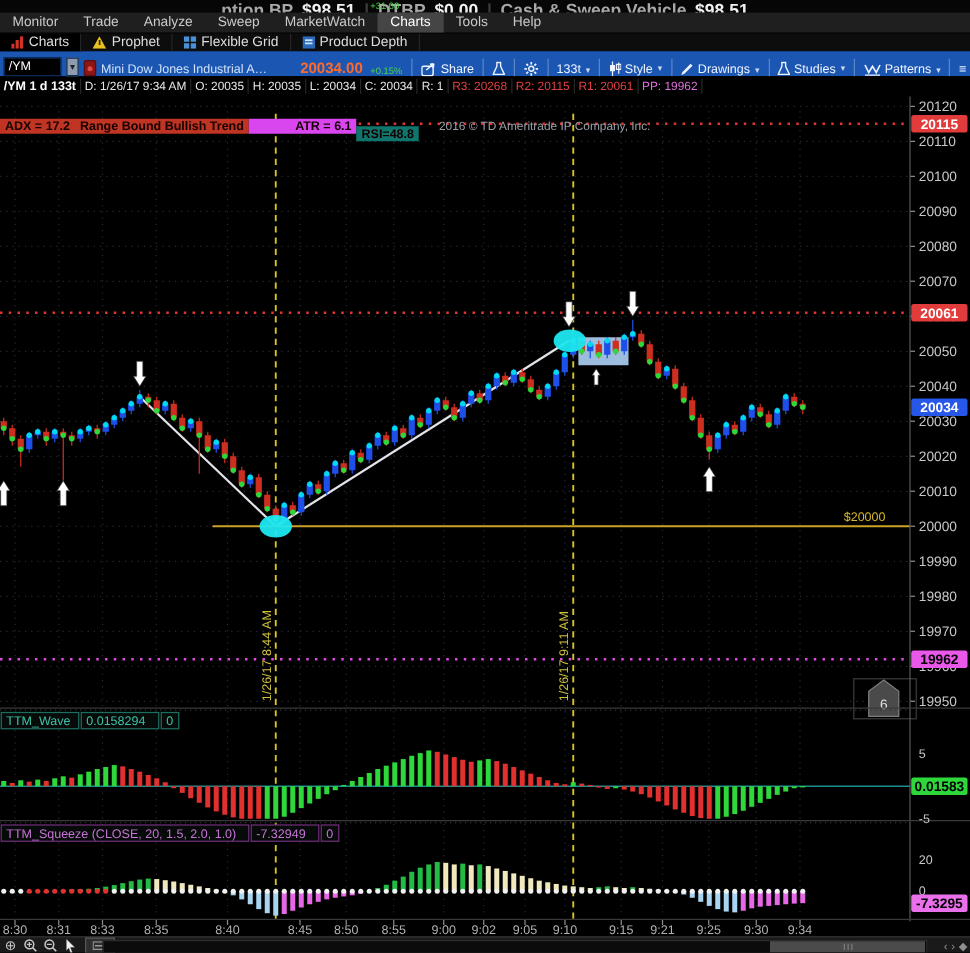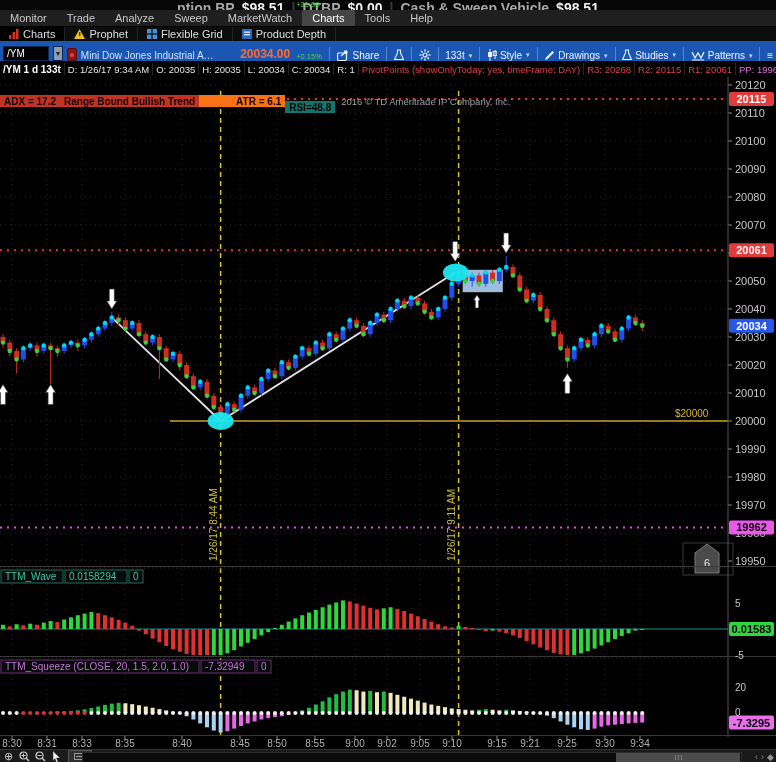--- a/index.html
+++ b/index.html
@@ -34,23 +34,23 @@
   .ohlcbar{height:16px;background:#000;display:flex;align-items:center;font-size:9.5px;
     color:#e6e6e6;white-space:nowrap;overflow:hidden;}
   .ohlcbar span{padding:0 3px;border-right:1px solid #262626;display:flex;align-items:center;height:12px;}
   .ohlcbar .ttl{font-weight:bold;font-size:10px;color:#fff;}
   .ohlcbar .red{color:#e24040}.ohlcbar .mag{color:#e070e0}
   .chartwrap{position:relative;height:672px;background:#000;}
   .banners{position:absolute;top:18px;left:0;height:12px;display:flex;align-items:center;
     font-size:10px;font-weight:bold;z-index:3;white-space:nowrap;}
   .chip{height:12px;display:flex;align-items:center;padding:0 4px;color:#140000;}
   .chip.adx,.chip.trend{background:#bf3422;}
-  .chip.atr{background:#f97316;padding-left:37px;}
+  .chip.atr{background:#d946ef;padding-left:37px;}
   .chip.rsi{background:#0f766e;margin-top:12px;}
-  .copyright{color:#9aa0a8;font-weight:normal;margin-left:6px;font-size:9.5px;}
+  .copyright{color:#9aa0a8;font-weight:normal;margin-left:16px;font-size:9.5px;}
   .bottombar{height:13px;background:#1a1a1a;border-top:1px solid #333;position:relative;
     display:flex;align-items:center;font-size:11px;color:#c8c8c8;gap:3px;padding-left:2px;}
   .bbico{display:flex;align-items:center;justify-content:center;width:13px;height:12px;}
   .dockbtn{width:22px;height:11px;background:#2f2f2f;border:1px solid #565656;display:flex;
     align-items:center;justify-content:center;margin-left:2px;}
   .sbtrack{position:absolute;left:82px;right:34px;top:2px;height:9px;background:#0b0b0b;
     border:1px solid #2b2b2b;}
   .sbthumb{position:absolute;left:533px;width:124px;top:0;height:9px;background:#4b4b4b;
     display:flex;align-items:center;justify-content:center;gap:2px;}
   .sbthumb i{width:1px;height:5px;background:#7d7d7d;}
@@ -204,21 +204,20 @@
 </div>
 
 <div class="ohlcbar">
   <span class="ttl">/YM 1 d 133t</span>
   <span>D: 1/26/17 9:34 AM</span>
   <span>O: 20035</span>
   <span>H: 20035</span>
   <span>L: 20034</span>
   <span>C: 20034</span>
   <span>R: 1</span>
-  <span class="red">PivotPoints (showOnlyToday: yes, timeFrame: DAY)</span>
   <span class="red">R3: 20268</span>
   <span class="red">R2: 20115</span>
   <span class="red">R1: 20061</span>
   <span class="mag">PP: 19962</span>
 
 </div>
 
 <div class="chartwrap">
   <div class="banners">
     <span class="chip adx">ADX = 17.2</span>

